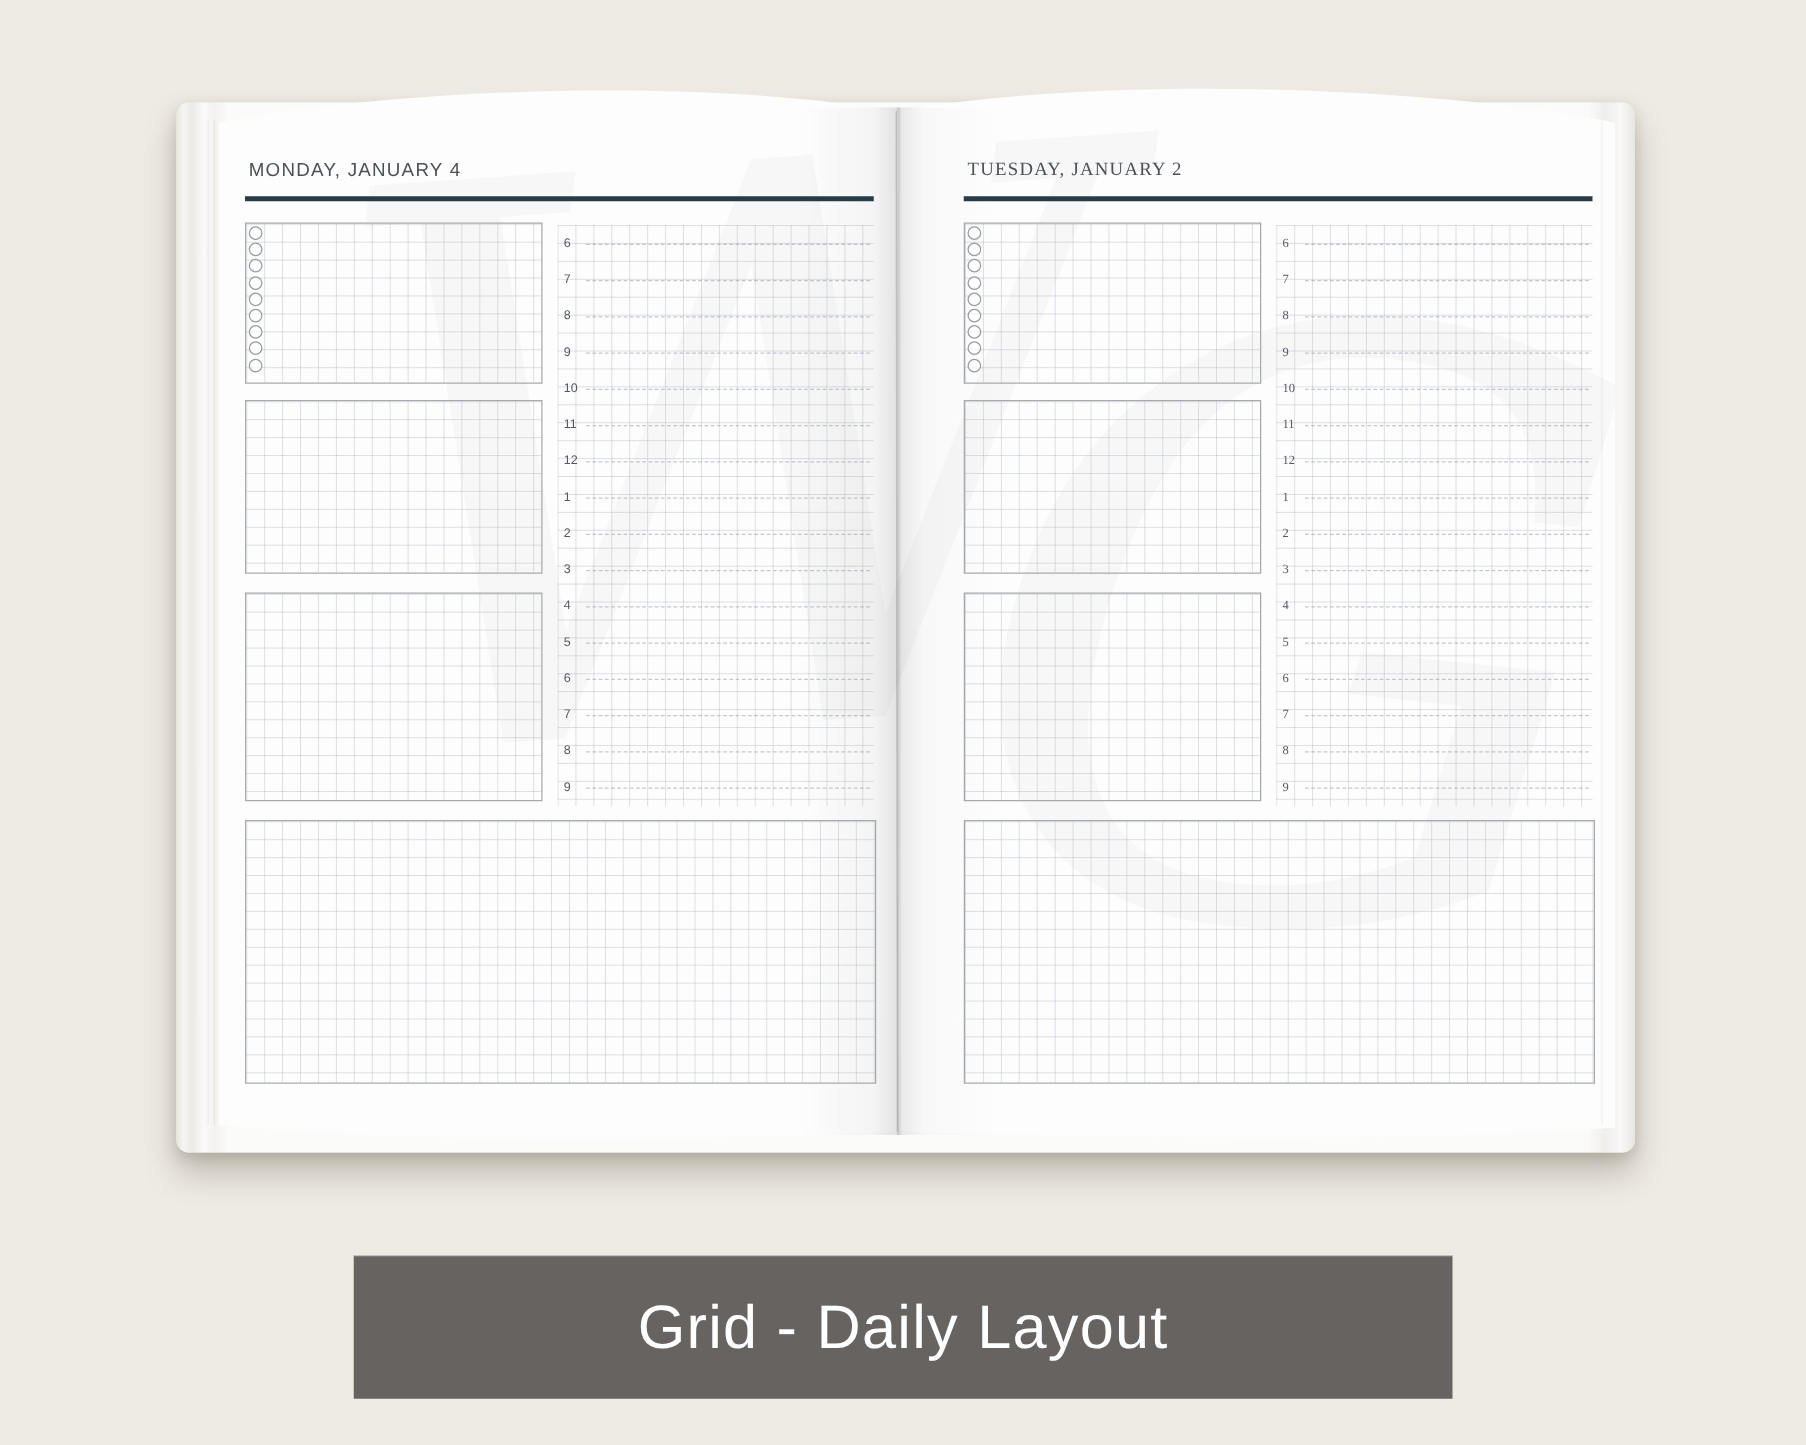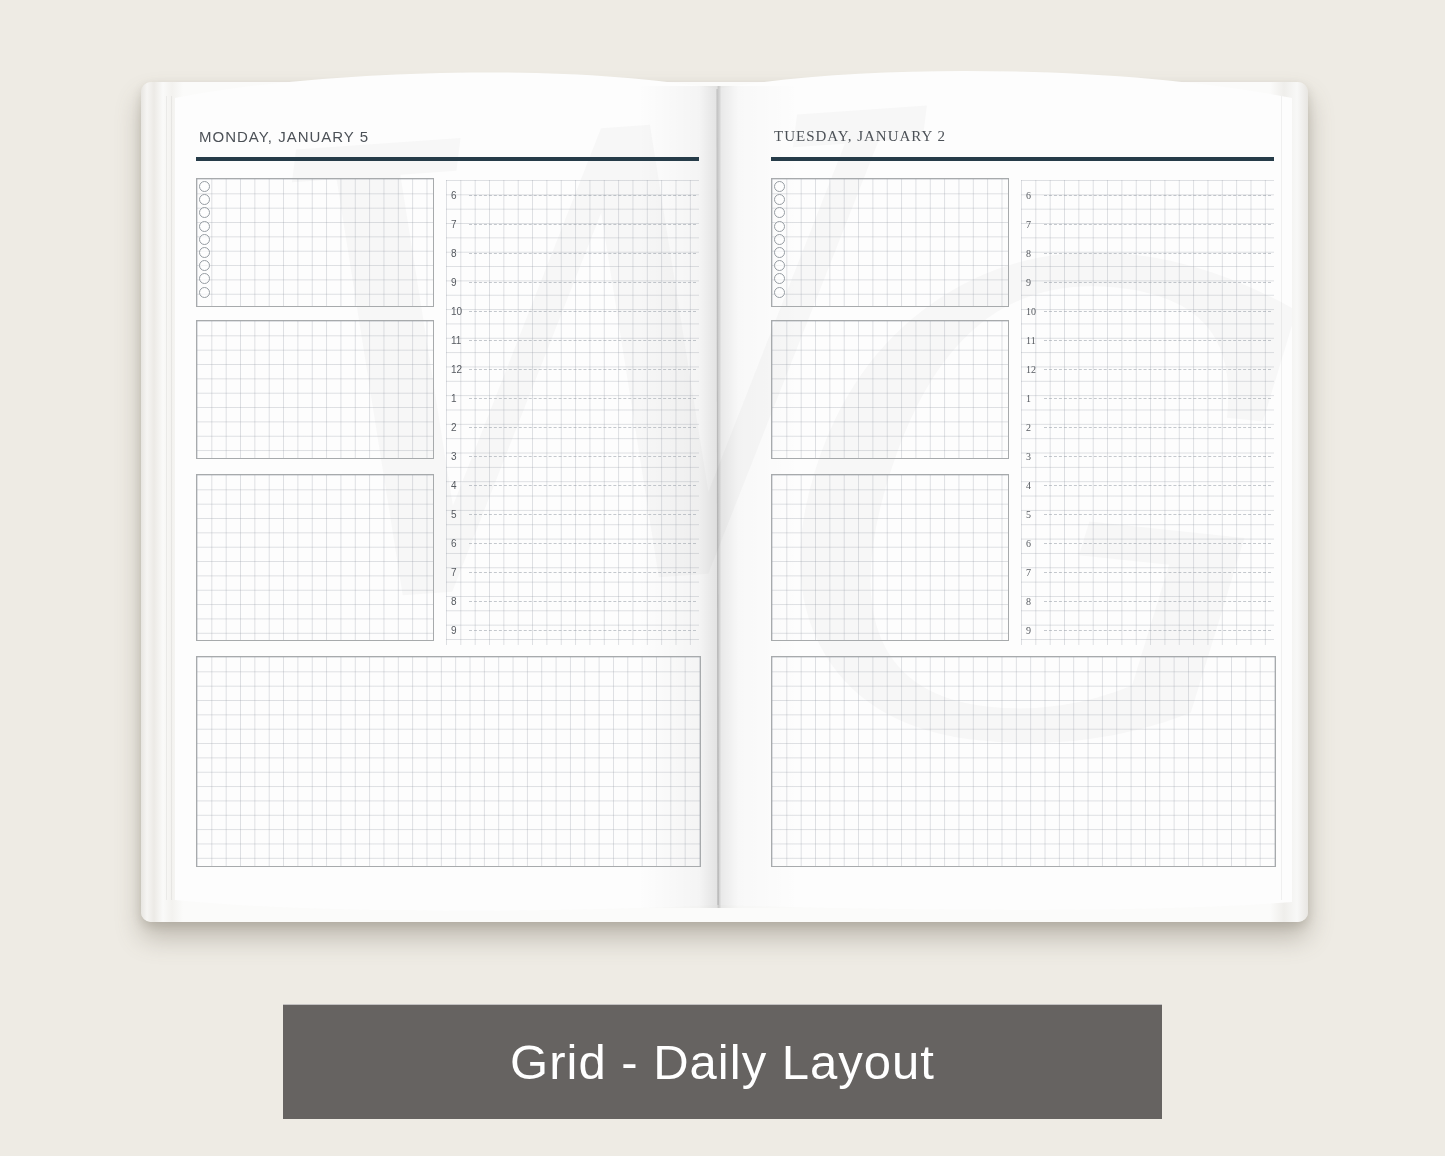--- a/index.html
+++ b/index.html
@@ -81,21 +81,21 @@
   <span class="edge-line" style="left:1281px"></span>
 
   <div class="watermark-layer">
     <span class="watermark wm-left">W</span>
     <span class="watermark wm-right">G</span>
   </div>
 
   <div class="spine-shadow"></div>
 
   <div class="page left">
-    <div class="date-title">MONDAY, JANUARY 5</div>
+    <div class="date-title">MONDAY, JANUARY 4</div>
     <div class="accent-rule" style="background: rgb(38, 60, 73);"></div>
 
     <div class="gbox gridded box-checklist">
       <div class="circle-col">
           <span class="check-circle"></span>
           <span class="check-circle"></span>
           <span class="check-circle"></span>
           <span class="check-circle"></span>
           <span class="check-circle"></span>
           <span class="check-circle"></span>

